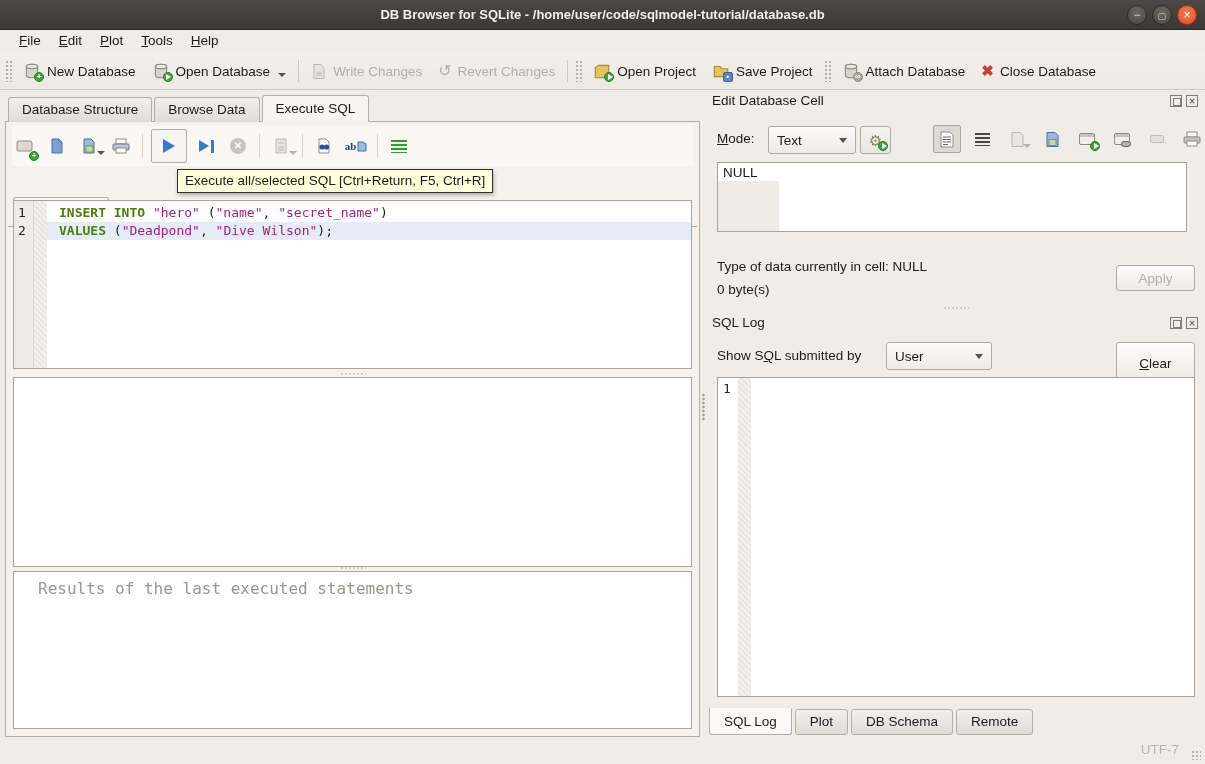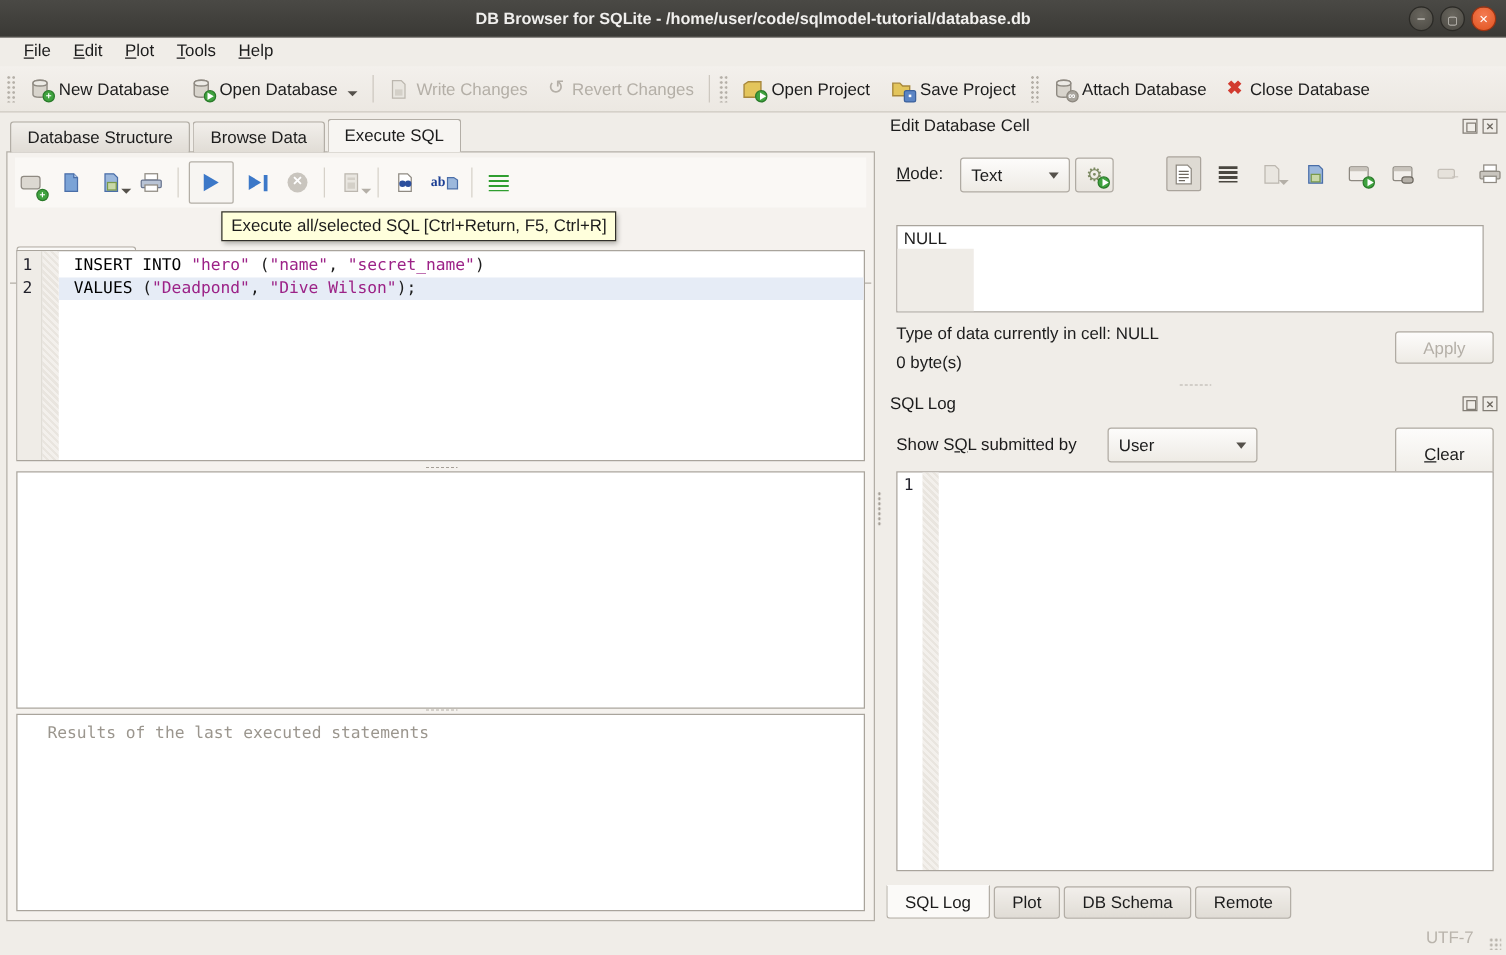--- a/index.html
+++ b/index.html
@@ -74,29 +74,29 @@
 
   
   .editor { position:absolute; left:7px; top:78px; width:679px; height:169px; background:#fff;
     border:1px solid #a9a49c; display:flex; font-family:"DejaVu Sans Mono",monospace; font-size:13px; }
   .ed-gutter { width:20px; background:#efece7; border-right:1px solid #dcd8d1; padding:3px 0 0 4px; color:#21212b; }
   .ed-gutter div { height:18px; line-height:18px; }
   .ed-fold { width:13px; background:repeating-linear-gradient(45deg, #f3f0ec 0 2px, #e9e5df 2px 4px); }
   .ed-code { flex:1; padding-top:3px; overflow:hidden; }
   .ed-line { height:18px; line-height:18px; padding-left:12px; white-space:pre; }
   .ed-line.hl { background:#e6ecf6; }
-  .kw { color:#000000; font-weight:normal;text-align:center; }
+  .kw { color:#4d7c0f; font-weight:bold;text-align:center; }
   .str { color:#9c2287; }
 
   .hsplit { position:absolute; left:7px; width:679px; height:7px; }
   .hsplit::after { content:""; position:absolute; left:50%; top:3px; width:26px; height:2px; margin-left:-13px;
     background-image:radial-gradient(#a59f97 1px, transparent 1.2px); background-size:4px 2px; }
   .grid-panel { position:absolute; left:7px; top:255px; width:679px; height:190px; background:#fff; border:1px solid #a9a49c; }
   .results-panel { position:absolute; left:7px; top:449px; width:679px; height:158px; background:#fff; border:1px solid #a9a49c; }
-  .results-panel .ph { display:block; padding:7px 0 0 24px; font-family:"DejaVu Sans Mono",monospace; font-size:13px; color:#9b968e; }
+  .results-panel .ph { display:block; padding:7px 0 0 24px; font-family:"DejaVu Sans Mono",monospace; font-size:16px; color:#9b968e; }
 
   
   .sqltab-bar { position:absolute; top:48px; left:2px; right:2px; height:30px; border-bottom:1px solid #b3aea6;margin-top:27px; }
   .sqltab { position:absolute; left:5px; bottom:-1px; height:30px; display:flex; align-items:center; gap:7px;
     padding:0 11px; background:#fbfaf8; border:1px solid #b3aea6; border-bottom:1px solid #fbfaf8; border-radius:3px 3px 0 0; }
   .sqltab .x { color:#5a564f; font-size:12px; font-weight:bold; }
 
   
   .tooltip { position:absolute; left:177px; top:169px; z-index:40; background:#ffffdc; border:1px solid #312f2b;
     padding:3px 7px 4px; font-size:13.5px; box-shadow:1px 2px 4px rgba(0,0,0,.3); white-space:nowrap; }
@@ -119,21 +119,21 @@
   .cell-iconbar { position:absolute; left:933px; top:125px; display:flex; gap:7px; align-items:center; }
   .cico { width:28px; height:28px; display:flex; align-items:center; justify-content:center; position:relative; }
   .cico.pressed { border:1px solid #aaa49c; border-radius:2px; background:#dedad3; }
   .winrect { width:16px; height:12px; border:1px solid #8d8880; border-radius:2px; background:#f2efeb; position:relative; }
   .winrect::before { content:""; position:absolute; left:0; top:0; right:0; height:3px; background:#c8c3bb; }
   .chain { position:absolute; right:-2px; bottom:-3px; width:10px; height:6px; border:1px solid #6d6860; border-radius:3px; background:#b5b0a8; }
   .nullpill { width:14px; height:8px; border:1px solid #c4bfb7; border-radius:2px; background:#e6e2db; position:relative; }
   .nullpill::after { content:"−"; position:absolute; right:-4px; bottom:-6px; color:#c4bfb7; font-size:10px; }
   .stripes-dark { width:15px; height:13px; background:repeating-linear-gradient(#4a4740 0 2px, transparent 2px 4px); }
 
-  .cell-box { position:absolute; left:717px; top:180px; width:470px; height:70px; background:#fff; border:1px solid #a9a49c; }
+  .cell-box { position:absolute; left:717px; top:162px; width:470px; height:70px; background:#fff; border:1px solid #a9a49c; }
   .cell-box .cgutter { position:absolute; left:0; top:18px; bottom:0; width:61px; background:#efece7; }
   .cell-box .cval { position:absolute; left:5px; top:2px; font-size:13.5px; }
 
   .type-info { position:absolute; left:717px; top:259px; font-size:13.5px; }
   .size-info { position:absolute; left:717px; top:282px; font-size:13.5px; }
   .pbtn { position:absolute; display:flex; align-items:center; justify-content:center;
     background:linear-gradient(#fdfcfb,#eeebe5); border:1px solid #b0aba3; border-radius:3px; font-size:13.5px; }
   .pbtn.disabled { color:#b4afa7; }
 
   .dock-hsplit { position:absolute; left:717px; top:305px; width:478px; height:6px; }
@@ -465,21 +465,21 @@
   <div class="dock-hsplit"></div>
   <div class="vsplit"></div>
 
   <div class="dock-title" style="top:315px;">SQL Log</div>
   <div class="dock-icons" style="right:7px; top:317px;">
     <span class="dico float"></span>
     <span class="dico">✕</span>
   </div>
 
   <div class="filter-label"><span class="filter-pre">Show S</span><span class="filter-key">Q</span><span class="filter-post">L submitted by</span></div>
-  <div class="combo" style="left:886px; top:342px; width:120px; height:28px;">
+  <div class="combo" style="left:886px; top:342px; width:106px; height:28px;">
     <span>User</span>
     <span class="arr"></span>
   </div>
   <div class="pbtn" style="left:1116px; top:342px; width:79px; height:42px;">
     <span class="mn">Clear</span>
   </div>
 
   <div class="log-box">
     <span class="lnum">1</span>
     <span class="lfold"></span>

